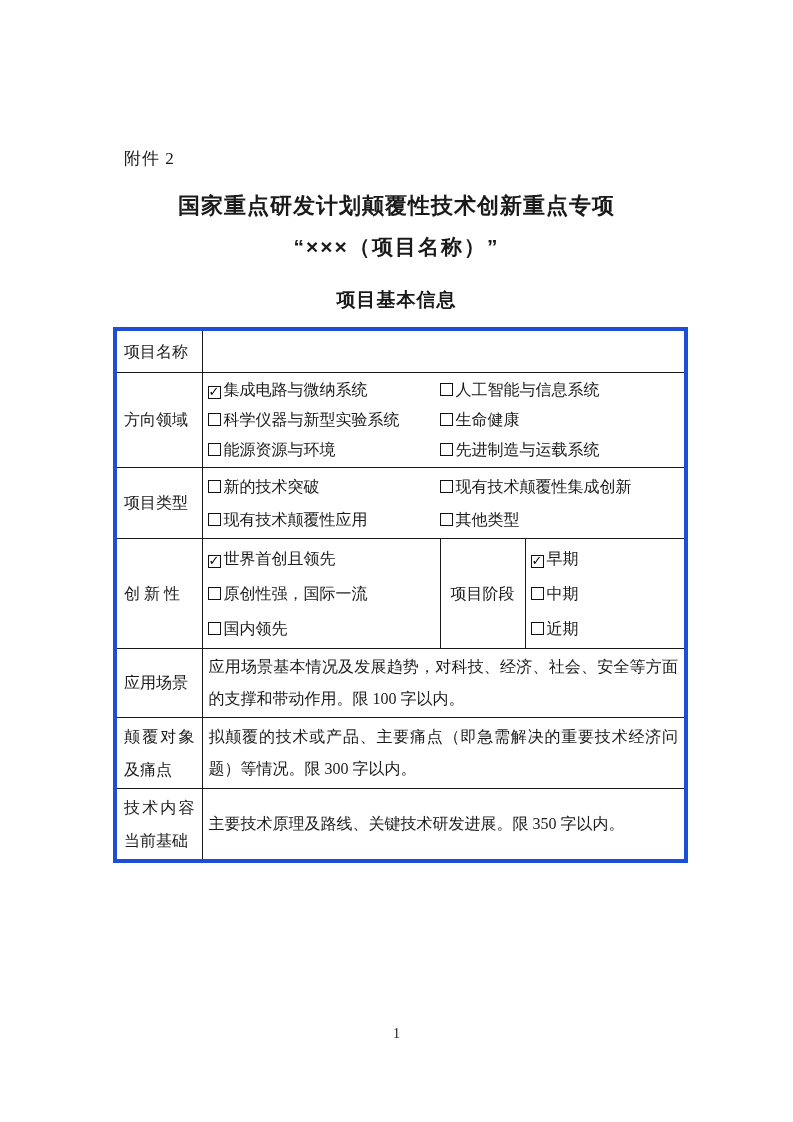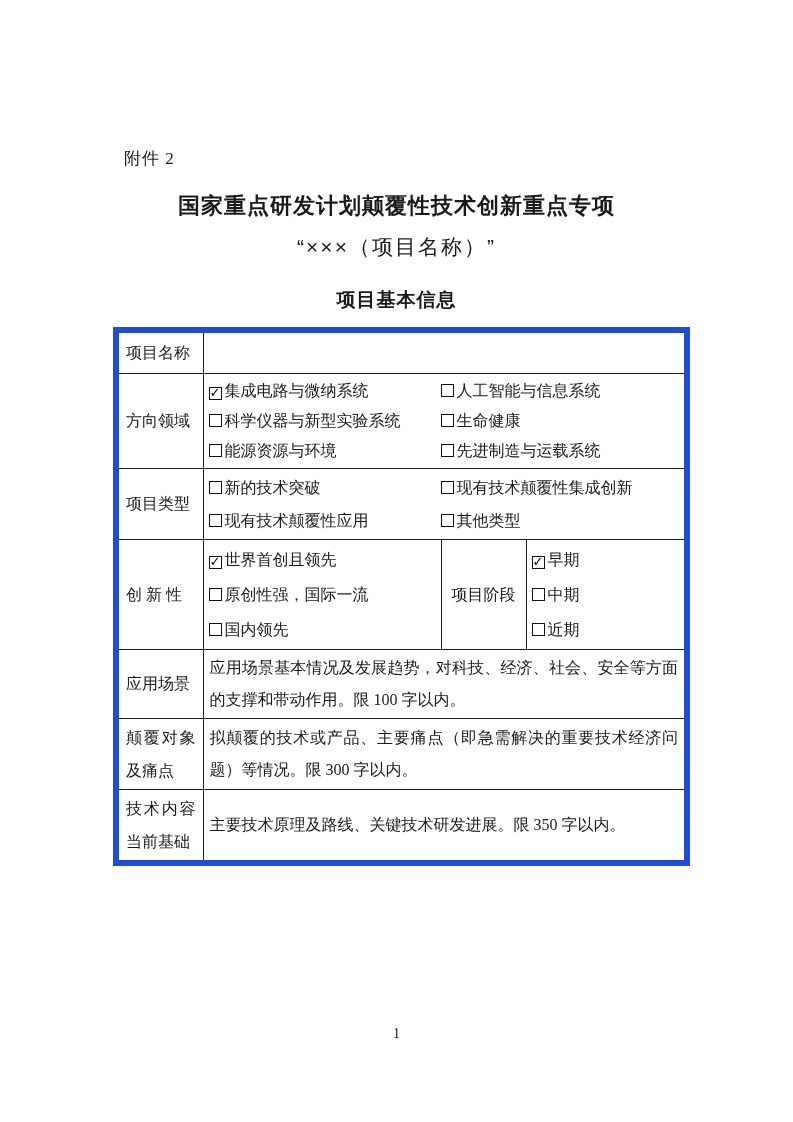--- a/index.html
+++ b/index.html
@@ -30,42 +30,42 @@
     font-weight: bold;
     font-size: 22px;
     letter-spacing: 1px;
   }
   .title2 {
     position: absolute;
     left: 0; right: 0;
     top: 233px;
     text-align: center;
     font-family: "Liberation Sans", sans-serif;
-    font-weight: normal;
+    font-weight: bold;
     font-size: 21px;
     letter-spacing: 2px;
   }
   .section-title {
     position: absolute;
     left: 0; right: 0;
     top: 287px;
     text-align: center;
     font-family: "Liberation Sans", sans-serif;
     font-weight: bold;
     font-size: 19px;
     letter-spacing: 1px;
   }
   table.info-table {
     position: absolute;
     left: 113px;
     top: 327px;
     width: 571px;
     table-layout: fixed;
     border-collapse: collapse;
-    border: 6px solid #1d4ed8;
+    border: 4px solid #1d4ed8;
     font-size: 16px;
   }
   .info-table td {
     border: 1px solid #1a1a1a;
     vertical-align: middle;
   }
   .info-table td.label {
     padding: 2px 7px;
     text-align: justify;
     line-height: 33px;

